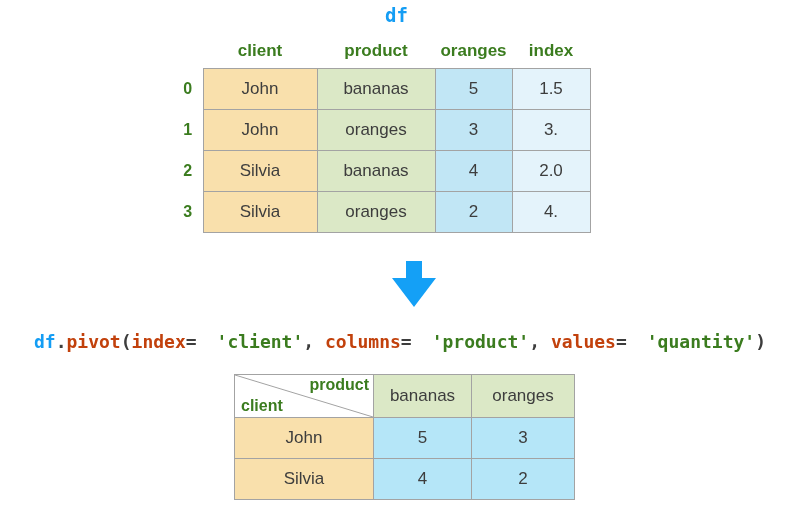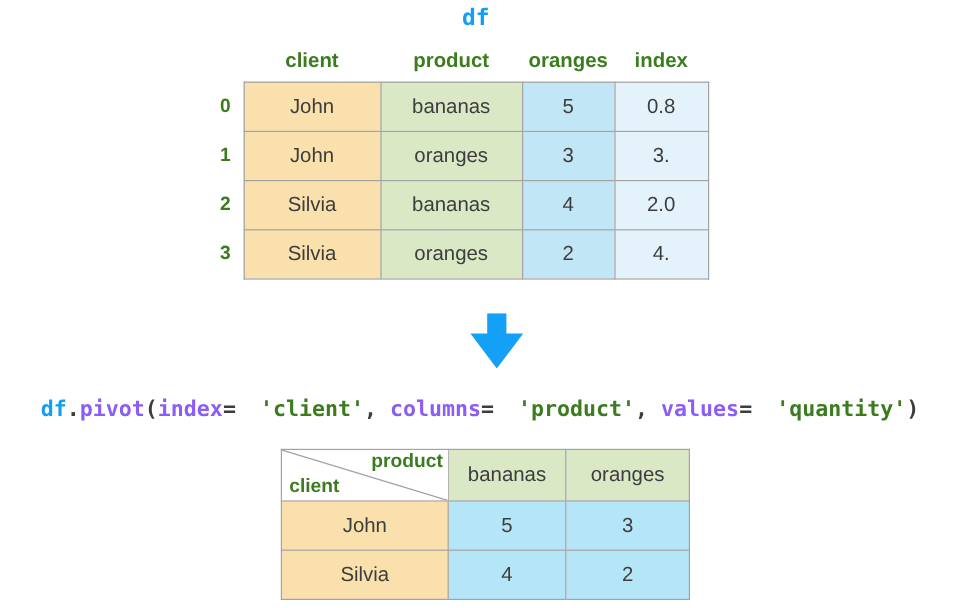--- a/index.html
+++ b/index.html
@@ -75,21 +75,21 @@
     position: absolute;
     left: 0; top: 331px; width: 800px;
     text-align: center;
     font-family: "DejaVu Sans Mono", monospace;
     font-weight: bold;
     font-size: 18px;
     white-space: pre;
     color: #3d3d3d;
   }
   .tok-blue   { color: #149df4; }
-  .tok-orange { color: #8b5cf6; }
+  .tok-orange { color: #c2410c; }
   .tok-green  { color: #3b7c1f; margin-left: 20px; }
   .tok-plain  { color: #3d3d3d; }
 
   
   .pivot-table { position: absolute; left: 234px; top: 374px; }
   .pivot-table .head-cell {
     border: 1px solid #a3a3a3;
     height: 43px;
     background: #dbe8c6;
     text-align: center;
@@ -132,21 +132,21 @@
       <th class="col-head w-client">client</th>
       <th class="col-head w-product">product</th>
       <th class="col-head w-quantity">oranges</th>
       <th class="col-head w-price">index</th>
     </tr>
     <tr>
       <th class="idx-cell">0</th>
       <td class="bg-tan">John</td>
       <td class="bg-sage">bananas</td>
       <td class="bg-blue">5</td>
-      <td class="bg-lblue">0.8</td>
+      <td class="bg-lblue">1.5</td>
     </tr>
     <tr>
       <th class="idx-cell">1</th>
       <td class="bg-tan">John</td>
       <td class="bg-sage">oranges</td>
       <td class="bg-blue">3</td>
       <td class="bg-lblue">3.</td>
     </tr>
     <tr>
       <th class="idx-cell">2</th>

